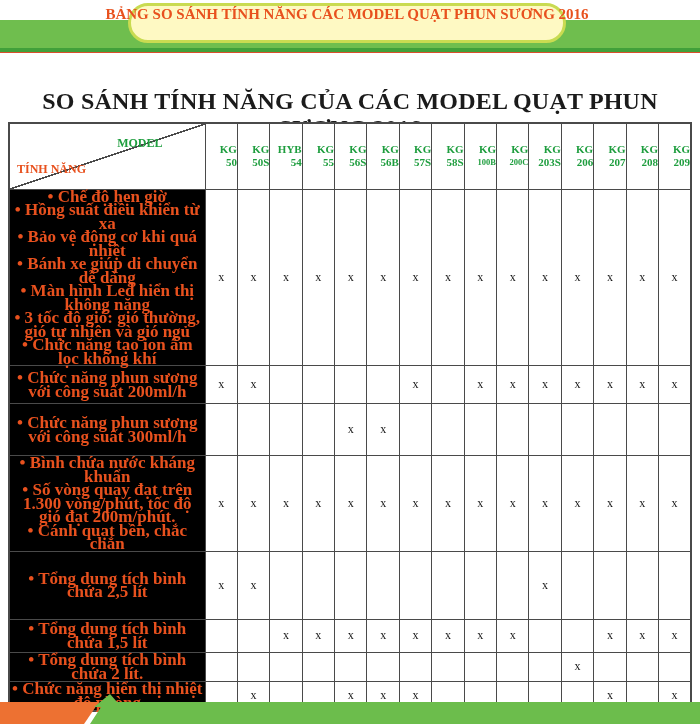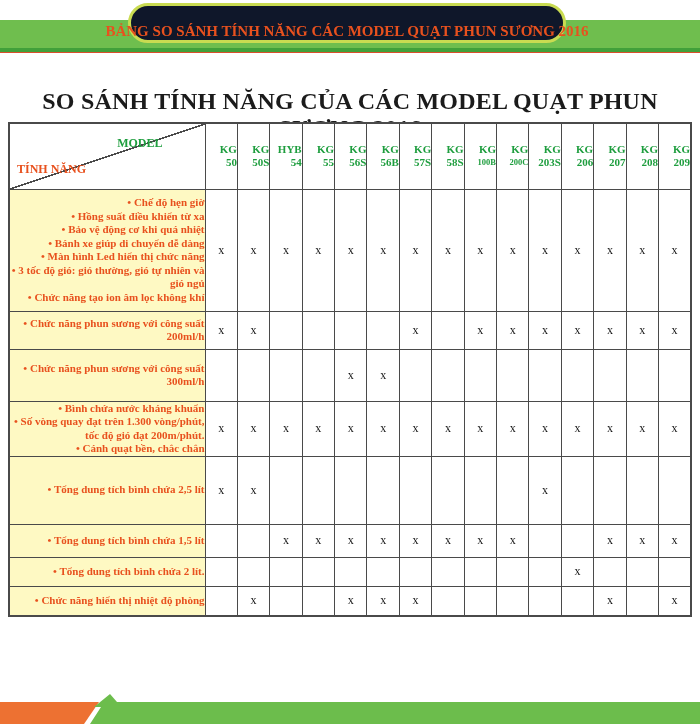--- a/index.html
+++ b/index.html
@@ -3,22 +3,22 @@
 <meta charset="utf-8">
 <style>
   html,body{margin:0;padding:0;background:#ffffff;}
   .page{position:relative;width:700px;height:724px;background:#ffffff;overflow:hidden;
         font-family:"Liberation Serif","DejaVu Serif",serif;}
 
   
   .band{position:absolute;left:0;top:20px;width:700px;height:28px;background:#6FBE4E;}
   .band-dark{position:absolute;left:0;top:48px;width:700px;height:4px;background:#41A03A;}
   .band-red{position:absolute;left:0;top:52px;width:700px;height:1px;background:#D94F2B;}
-  .banner{position:absolute;left:128px;top:3px;width:432px;height:34px;background:#0f172a;
-          border:3px solid #C9DB51;border-radius:20px;display:flex;align-items:flex-end;
+  .banner{position:absolute;left:128px;top:3px;width:432px;height:34px;background:#fef9c3;
+          border:3px solid #C9DB51;border-radius:20px;display:flex;align-items:flex-start;
           justify-content:center;z-index:2;}
   .banner-text{color:#E8511E;font-weight:bold;font-size:15px;letter-spacing:0px;white-space:nowrap;}
 
   
   .title{position:absolute;left:0;top:88px;width:700px;text-align:center;color:#1b1b1b;
          font-weight:bold;font-size:24px;letter-spacing:0.2px;}
 
   
   .tblwrap{position:absolute;left:8px;top:122px;width:684px;font-family:Liberation Serif, serif;}
   table.cmp{border-collapse:collapse;table-layout:fixed;width:684px;border:2px solid #4a4a4a;}
@@ -39,22 +39,22 @@
   th.corner{position:relative;background:
     linear-gradient(to bottom right, transparent calc(50% - 0.8px), #4a4a4a calc(50% - 0.8px),
                     #4a4a4a calc(50% + 0.8px), transparent calc(50% + 0.8px));}
   .model-lbl{position:absolute;top:12px;right:42px;color:#1F9E3F;font-weight:bold;font-size:12px;}
   .tinhnang-lbl{position:absolute;bottom:12px;left:7px;color:#E8511E;font-weight:bold;font-size:12px;}
 
   th.colhead{vertical-align:middle;text-align:right;color:#1F9E3F;font-weight:bold;
              font-size:11px;line-height:13px;background:#fff;}
   th.colhead .cl2.small{font-size:8.5px;}
 
-  td.feature{vertical-align:middle;text-align:right;padding:3px 2px 3px 4px;color:#E8511E;
-             font-weight:bold;font-size:11px;line-height:13.5px;background:#fef9c3;}
+  td.feature{vertical-align:middle;text-align:center;padding:3px 2px 3px 4px;color:#E8511E;
+             font-weight:bold;font-size:17px;line-height:13.5px;background:#000000;}
   td.mark{vertical-align:middle;text-align:center;font-size:12px;color:#1a1a1a;background:#fff;}
 
   
   .footer{position:absolute;left:0;bottom:0;width:700px;height:30px;}
 </style>
 </head>
 <body>
 
 <div class="page">
 
@@ -142,21 +142,21 @@
           </tr>
       </thead>
       <tbody>
 
       <tr>
             <td class="feature">
               <div class="fline">• Chế độ hẹn giờ</div>
               <div class="fline">• Hồng suất điều khiển từ xa</div>
               <div class="fline">• Bảo vệ động cơ khi quá nhiệt</div>
               <div class="fline">• Bánh xe giúp di chuyển dễ dàng</div>
-              <div class="fline">• Màn hình Led hiển thị chức năng</div>
+              <div class="fline">• Màn hình Led hiển thị không năng</div>
               <div class="fline">• 3 tốc độ gió: gió thường, gió tự nhiên và gió ngủ</div>
               <div class="fline">• Chức năng tạo ion âm lọc không khí</div>
             </td>
             <td class="mark">x</td>
             <td class="mark">x</td>
             <td class="mark">x</td>
             <td class="mark">x</td>
             <td class="mark">x</td>
             <td class="mark">x</td>
             <td class="mark">x</td>

